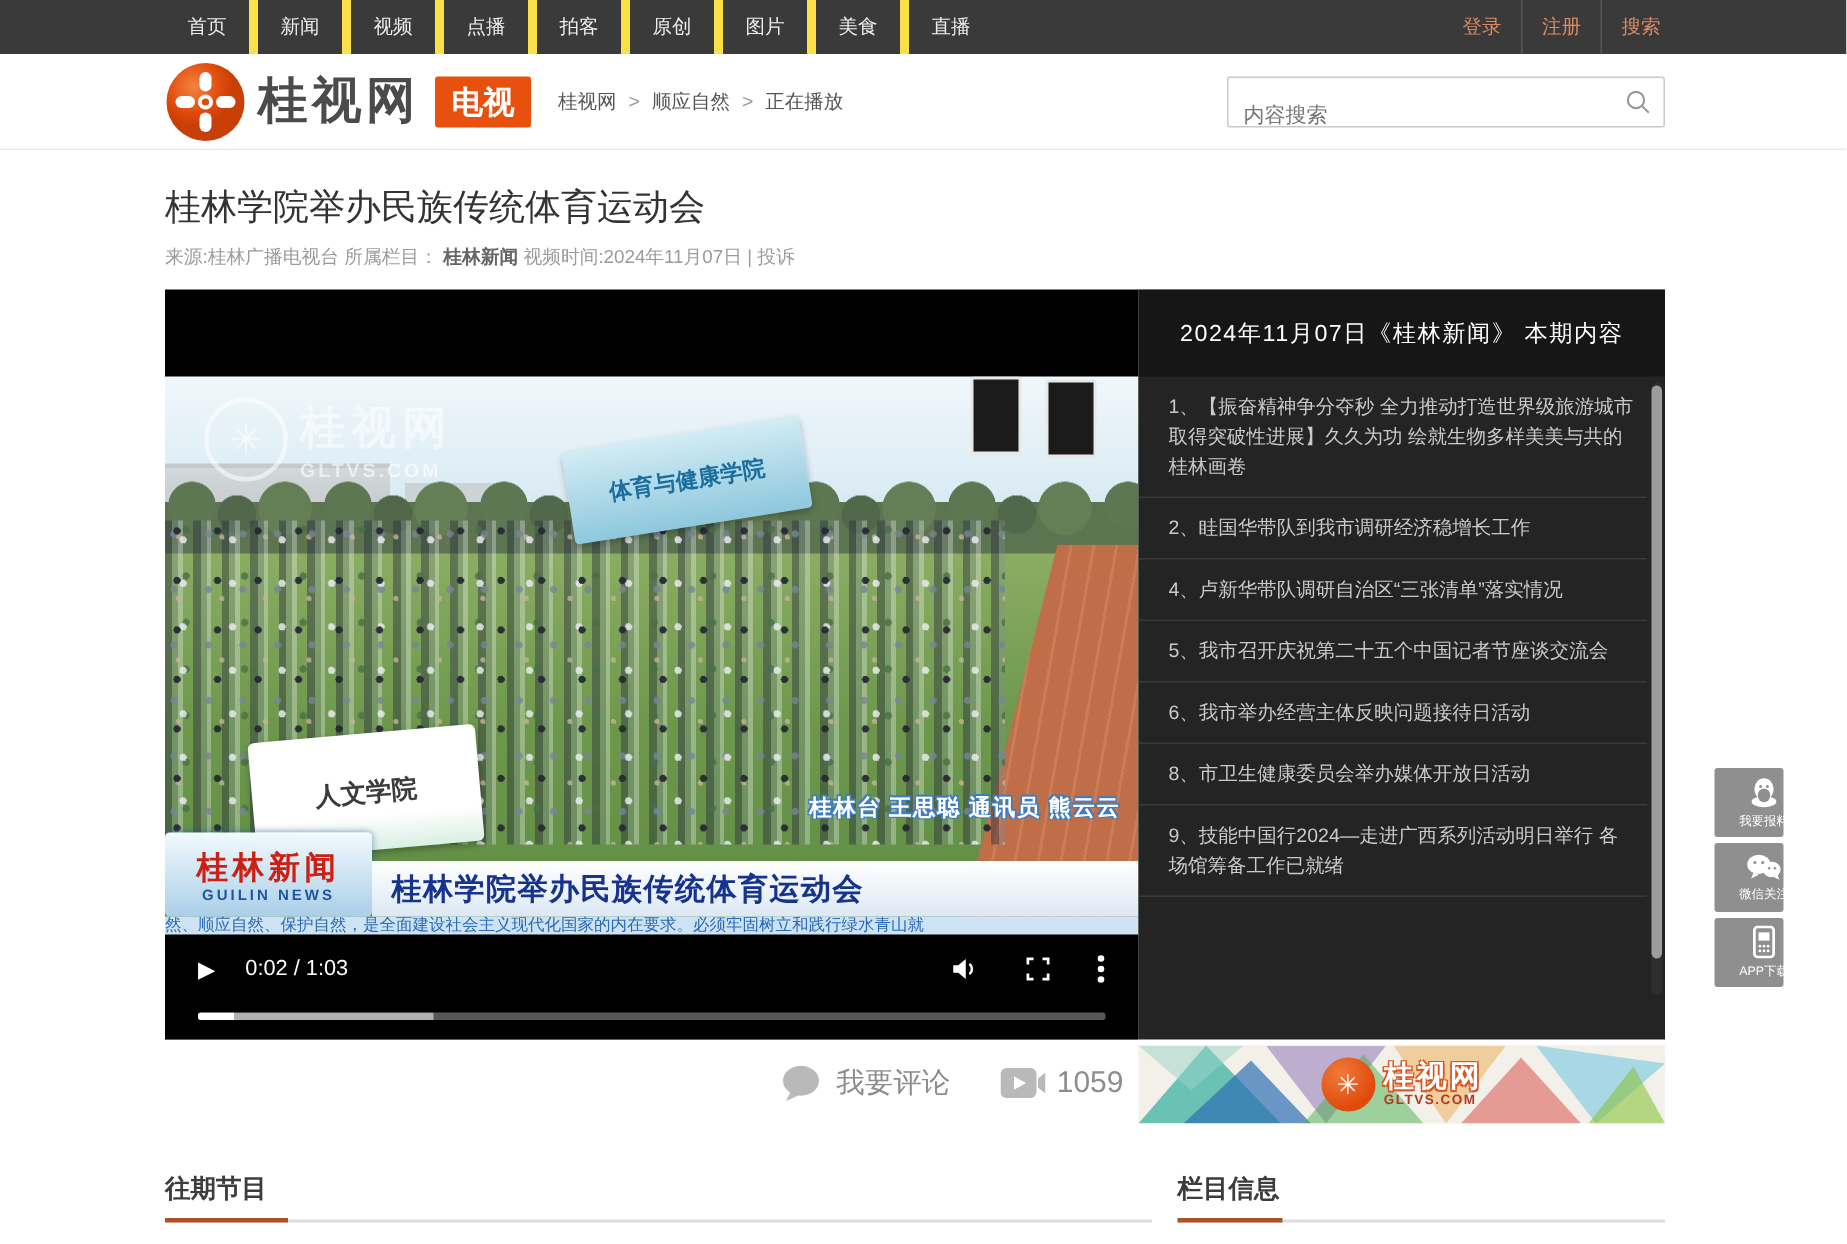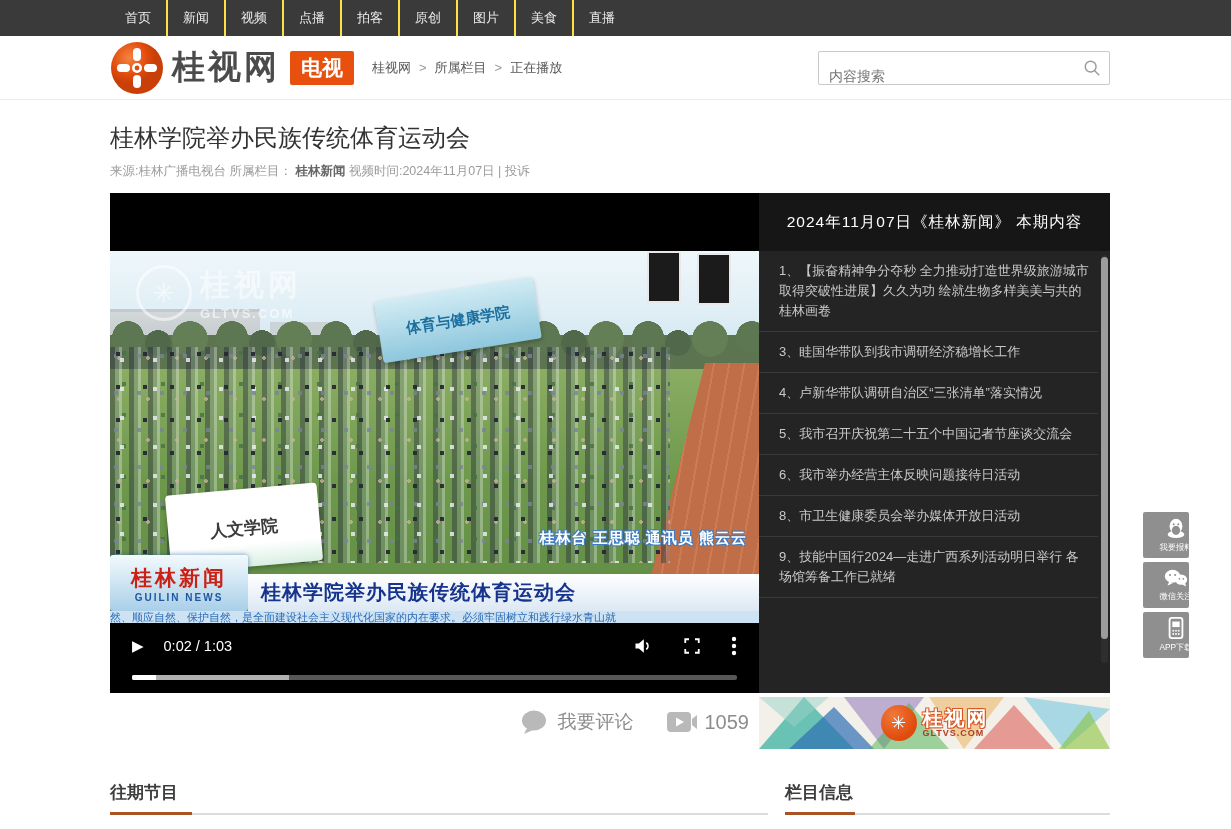--- a/index.html
+++ b/index.html
@@ -3,21 +3,21 @@
 <meta charset="utf-8">
 <style>
   * { margin:0; padding:0; box-sizing:border-box; }
   html,body { width:1231px; height:829px; overflow:hidden; background:#fff;
     font-family:"Liberation Sans","DejaVu Sans",sans-serif; }
 
   
   .topnav { height:36px; background:#3a3a3a; display:flex; align-items:center; }
   .topnav-inner { width:1010px; margin-left:110px; display:flex; align-items:center; }
   .nav-item { color:#ededed; font-size:13px; padding:0 15px; line-height:36px; cursor:pointer; position:relative; }
-  .nav-item + .nav-item { border-left:2px solid #fde047; }
+  .nav-item + .nav-item { border-left:6px solid #fde047; }
   .nav-right { margin-left:auto; display:flex; align-items:center; }
   .nav-link { color:#dd8a64; font-size:13px; padding:0 13px; line-height:36px; cursor:pointer; }
   .nav-link + .nav-link { border-left:1px solid #555; }
 
   
   .header { height:64px; background:#fff; border-bottom:1px solid #ececec; }
   .header-inner { width:1000px; margin-left:110px; height:100%; display:flex; align-items:center; }
   .logo { display:flex; align-items:center; cursor:pointer; }
   .logo-text { font-size:33px; font-weight:bold; color:#4b4b4b; letter-spacing:3px; margin-left:8px; }
   .tv-badge { background:#e8500e; color:#fff; font-size:21px; font-weight:bold; padding:3px 11px; margin-left:10px; border-radius:2px; }
@@ -144,20 +144,25 @@
   <div class="topnav-inner">
     <span class="nav-item">首页</span>
     <span class="nav-item">新闻</span>
     <span class="nav-item">视频</span>
     <span class="nav-item">点播</span>
     <span class="nav-item">拍客</span>
     <span class="nav-item">原创</span>
     <span class="nav-item">图片</span>
     <span class="nav-item">美食</span>
     <span class="nav-item">直播</span>
+    <div class="nav-right">
+      <span class="nav-link">登录</span>
+      <span class="nav-link">注册</span>
+      <span class="nav-link">搜索</span>
+    </div>
   </div>
 </div>
 
 <div class="header">
   <div class="header-inner">
     <div class="logo">
       <svg width="54" height="54" viewBox="0 0 54 54">
         <defs>
             <radialGradient id="lg" cx="35%" cy="30%">
               <stop offset="0%" stop-color="#f58340"></stop>
@@ -174,21 +179,21 @@
           <circle cx="27" cy="27" r="5" fill="#fff"></circle>
           <circle cx="27" cy="27" r="2.4" fill="#e04a0c"></circle>
         </g>
       </svg>
       <span class="logo-text">桂视网</span>
       <span class="tv-badge">电视</span>
     </div>
     <div class="breadcrumb">
       <span class="crumb">桂视网</span>
       <span class="crumb-sep">&gt;</span>
-      <span class="crumb">所属栏目</span>
+      <span class="crumb">顺应自然</span>
       <span class="crumb-sep">&gt;</span>
       <span class="crumb">正在播放</span>
     </div>
     <div class="searchbox">
       <input type="text" placeholder="内容搜索" style="">
       <span class="search-btn">
         <svg width="18" height="18" viewBox="0 0 20 20">
             <circle cx="8.5" cy="8.5" r="6" fill="none" stroke="#9a9a9a" stroke-width="1.6"></circle>
             <line x1="13" y1="13" x2="18" y2="18" stroke="#9a9a9a" stroke-width="1.6"></line>
           </svg>
@@ -267,21 +272,21 @@
           <div class="prog-buffer" style="width: 26%;"></div>
           <div class="prog-played" style="width: 4%;"></div>
         </div>
       </div>
     </div>
 
     <div class="playlist">
       <div class="pl-header">2024年11月07日《桂林新闻》 本期内容</div>
       <ul class="pl-list">
         <li class="pl-item">1、【振奋精神争分夺秒 全力推动打造世界级旅游城市取得突破性进展】久久为功 绘就生物多样美美与共的桂林画卷</li>
-        <li class="pl-item">3、眭国华带队到我市调研经济稳增长工作</li>
+        <li class="pl-item">2、眭国华带队到我市调研经济稳增长工作</li>
         <li class="pl-item">4、卢新华带队调研自治区“三张清单”落实情况</li>
         <li class="pl-item">5、我市召开庆祝第二十五个中国记者节座谈交流会</li>
         <li class="pl-item">6、我市举办经营主体反映问题接待日活动</li>
         <li class="pl-item">8、市卫生健康委员会举办媒体开放日活动</li>
         <li class="pl-item">9、技能中国行2024—走进广西系列活动明日举行 各场馆筹备工作已就绪</li>
       </ul>
       <div class="pl-scrollbar">
         <div class="pl-thumb"></div>
       </div>
     </div>

